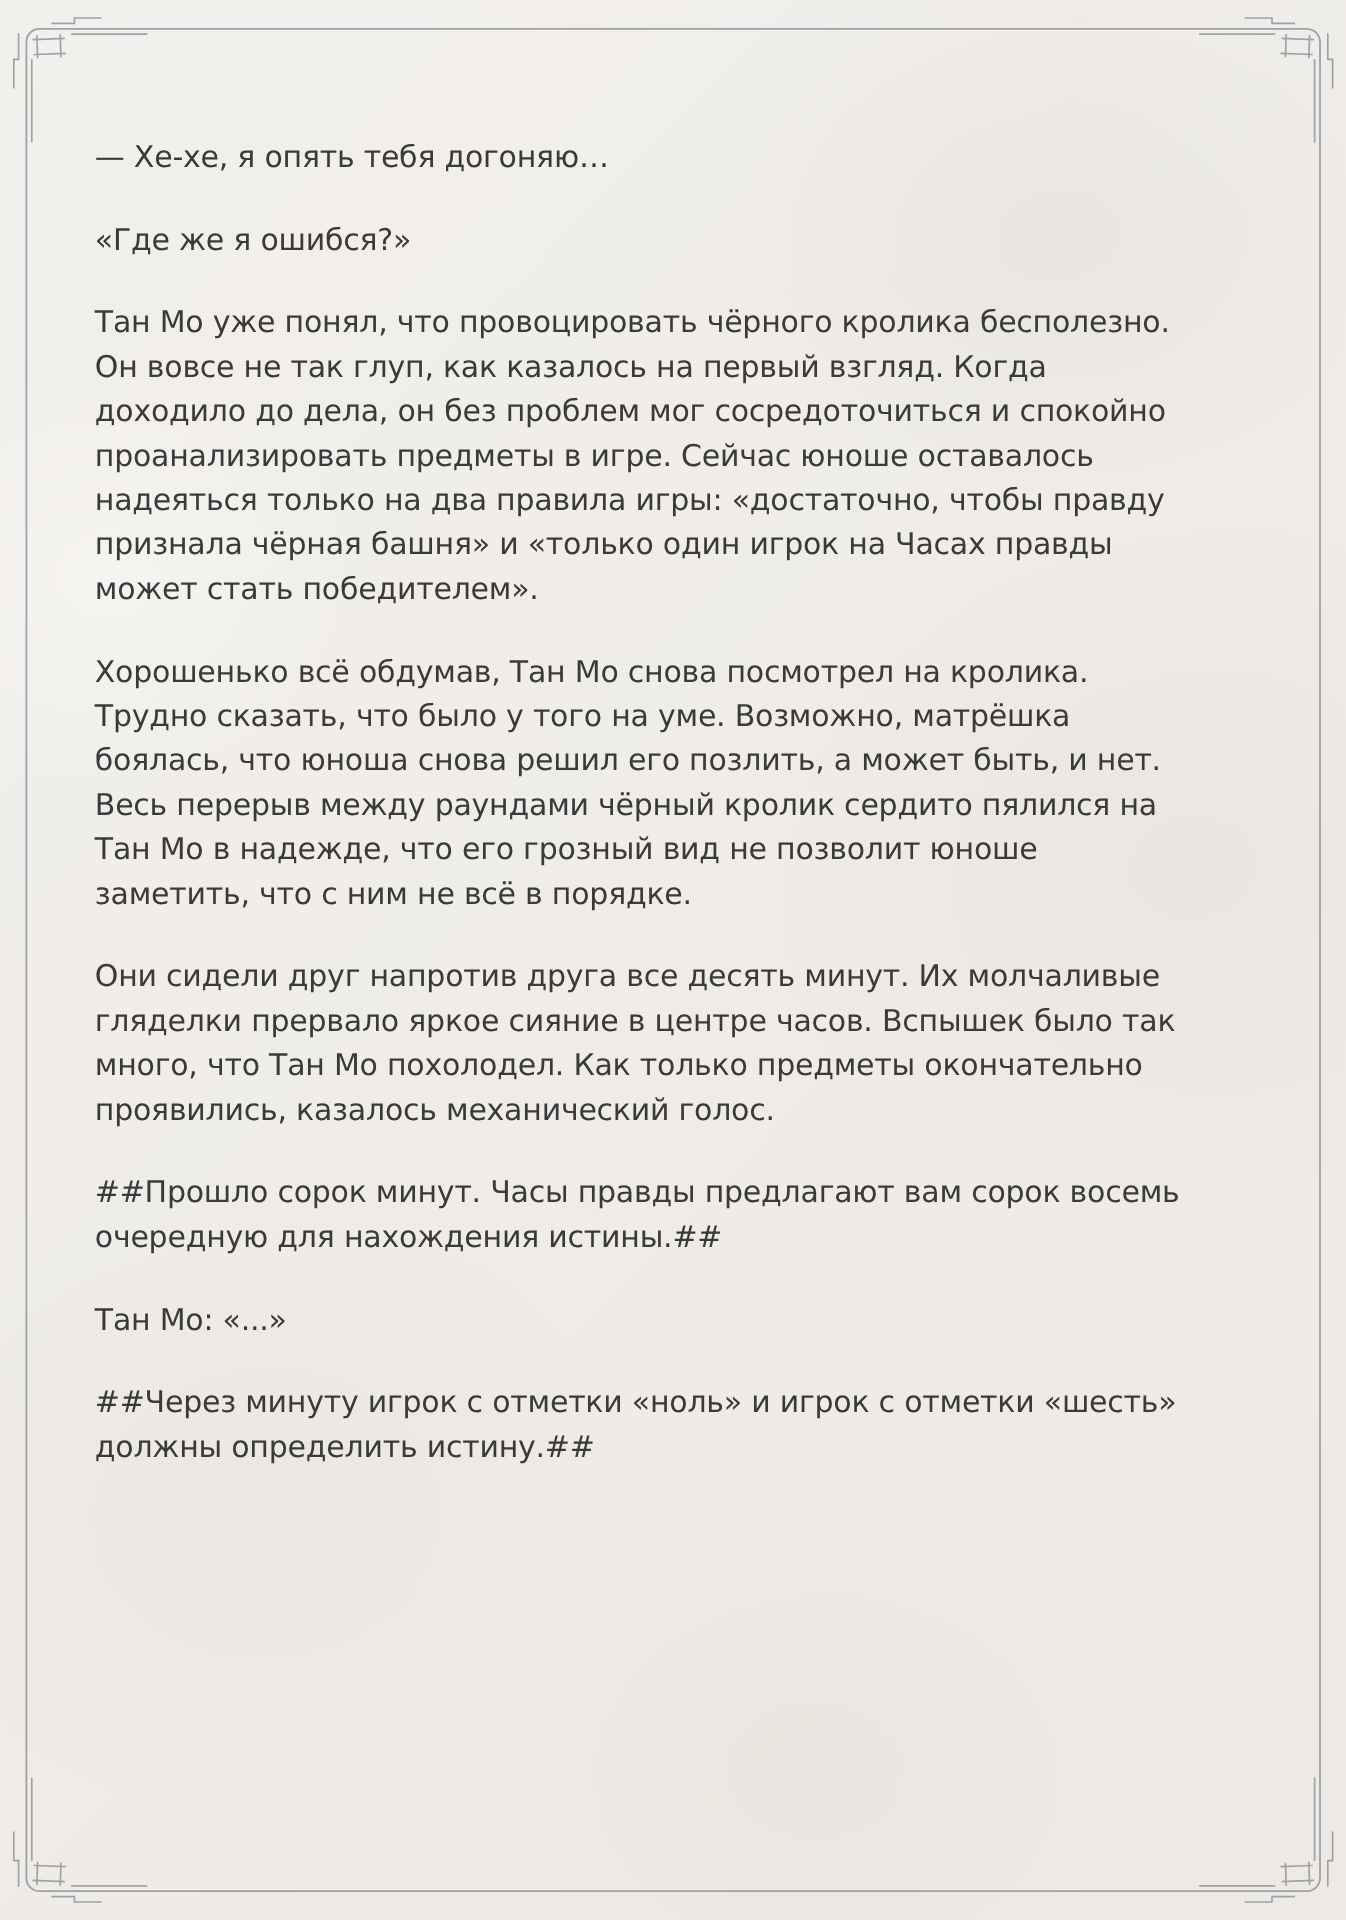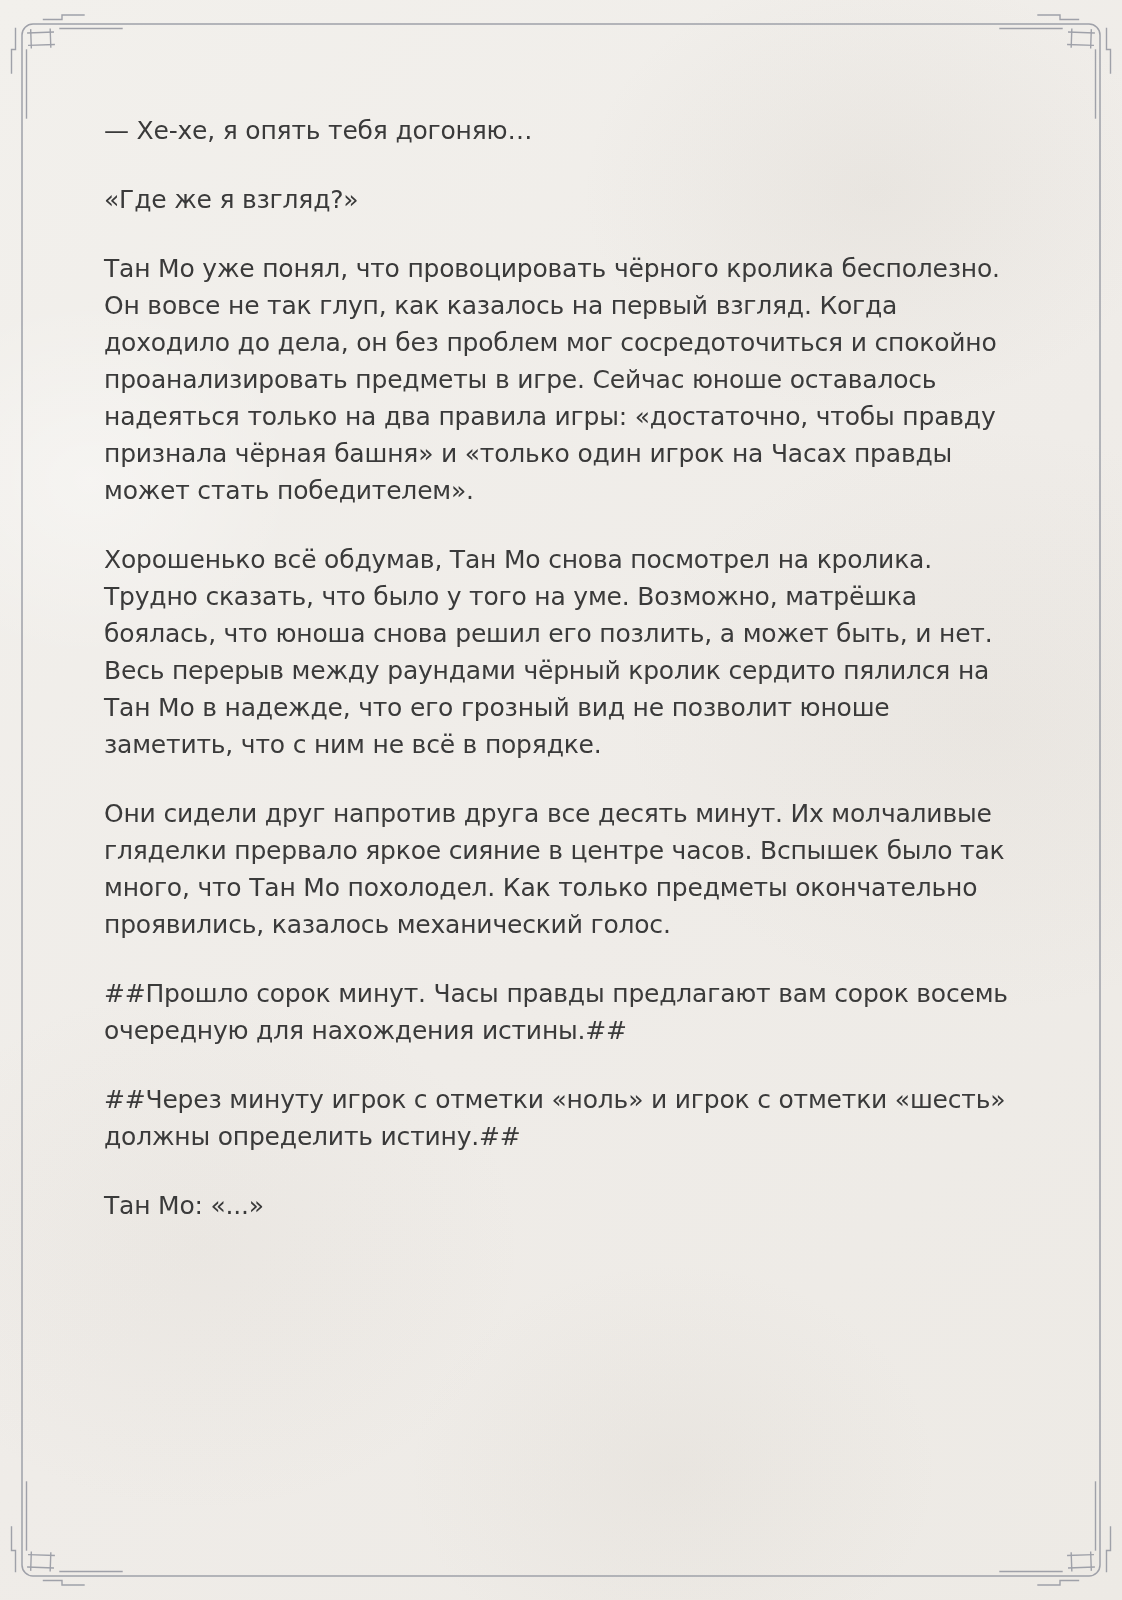--- a/index.html
+++ b/index.html
@@ -30,21 +30,21 @@
   }
   .frame {
     position: absolute;
     inset: 0;
     width: 1122px;
     height: 1600px;
     pointer-events: none;
   }
   .content {
     position: absolute;
-    left: 104px;
+    left: 79px;
     top: 112px;
     width: 920px;
     color: var(--text, #3a3a3a);
     font-size: 25px;
     line-height: 37px;
     letter-spacing: -0.2px;
     text-align: left;
   }
   .content p {
     margin: 0 0 32px 0;
@@ -87,22 +87,22 @@
     <g transform="translate(0 1600) scale(1 -1)">
       <use href="#corner-ornament"></use>
     </g>
     <g transform="translate(1122 1600) scale(-1 -1)">
       <use href="#corner-ornament"></use>
     </g>
   </svg>
 
   <main class="content">
     <p>— Хе-хе, я опять тебя догоняю…</p>
-    <p>«Где же я взгляд?»</p>
+    <p>«Где же я ошибся?»</p>
     <p>Тан Мо уже понял, что провоцировать чёрного кролика бесполезно. Он вовсе не так глуп, как казалось на первый взгляд. Когда доходило до дела, он без проблем мог сосредоточиться и спокойно проанализировать предметы в игре.  Сейчас юноше оставалось надеяться только на два правила игры: «достаточно, чтобы правду признала чёрная башня» и «только один игрок на Часах правды может стать победителем».</p>
     <p>Хорошенько всё обдумав, Тан Мо снова посмотрел на кролика. Трудно сказать, что было у того на уме. Возможно, матрёшка боялась, что юноша снова решил его позлить, а может быть, и нет. Весь перерыв между раундами чёрный кролик сердито пялился на Тан Мо в надежде, что его грозный вид не позволит юноше заметить, что с ним не всё в порядке.</p>
     <p>Они сидели друг напротив друга все десять минут. Их молчаливые гляделки прервало яркое сияние в центре часов. Вспышек было так много, что Тан Мо похолодел. Как только предметы окончательно проявились, казалось механический голос.</p>
     <p>##Прошло сорок минут. Часы правды предлагают вам сорок восемь очередную для нахождения истины.##</p>
+    <p>Тан Мо: «...»</p>
     <p>##Через минуту игрок с отметки «ноль» и игрок с отметки «шесть» должны определить истину.##</p>
-    <p>Тан Мо: «...»</p>
   </main>
 
 </div>
 
 </body></html>

